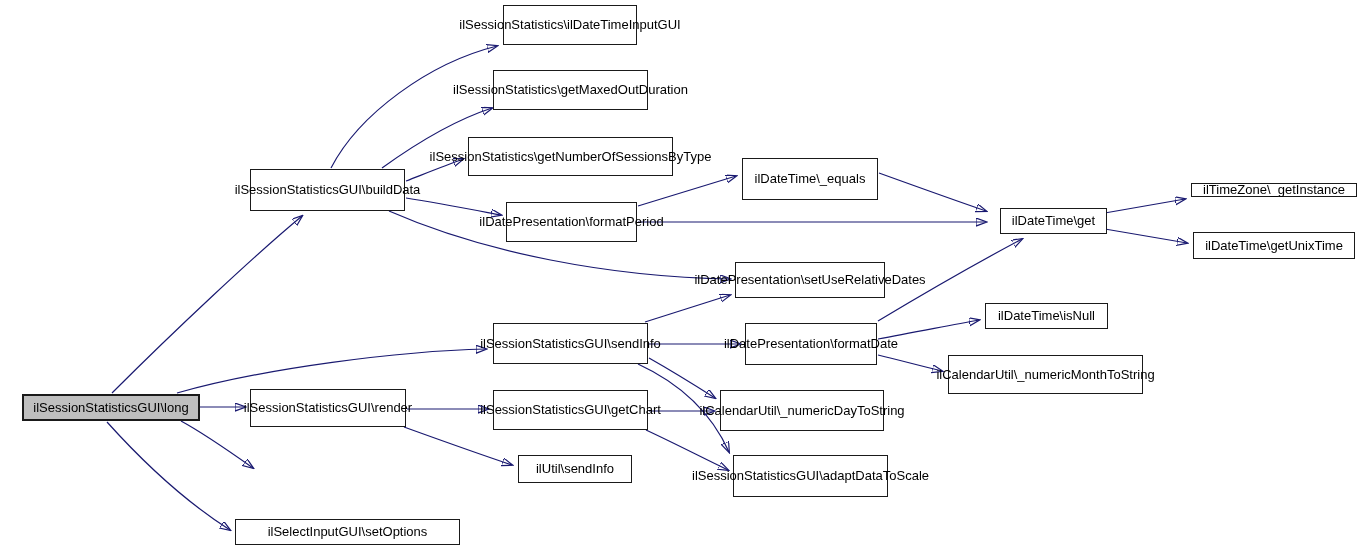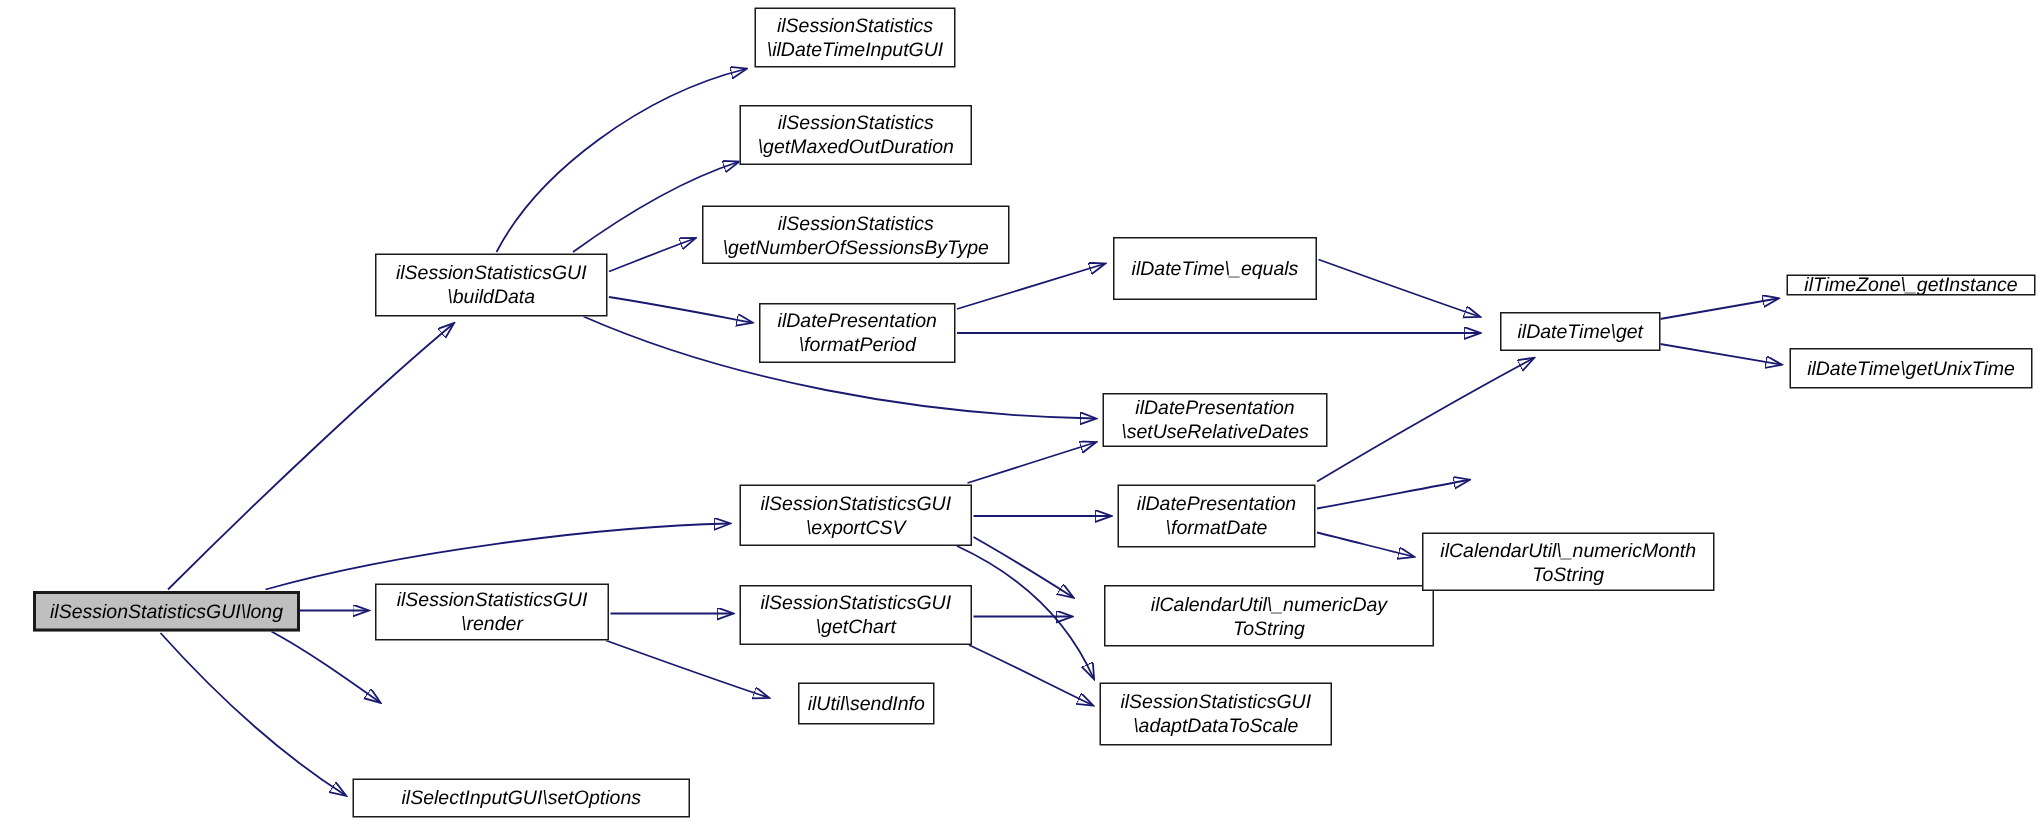--- a/index.html
+++ b/index.html
@@ -11,26 +11,25 @@
     overflow:hidden;
   }
   .edges{position:absolute;left:0;top:0;width:1361px;height:551px;}
   .edges path{fill:none;stroke:var(--edge,#191970);stroke-width:1.2px;}
   .node{
     position:absolute;
     box-sizing:border-box;
     background:var(--node-fill,#ffffff);
     border:1px solid var(--node-border,#1a1a1a);
     color:var(--text,#000000);
-    display:flex;flex-direction:column;
+    display:flex;flex-direction:row;
     align-items:center;justify-content:center;
     font-size:13px;line-height:16px;
     text-align:center;white-space:nowrap;
     cursor:pointer;
-    font-style:italic;
   }
   .node.highlight{
     background:var(--hl-fill,#bfbfbf);
     border-width:2px;
   }
   .ln{display:block;}
 </style>
 </head>
 <body>
 
@@ -104,60 +103,63 @@
     <span class="ln">\getNumberOfSessionsByType</span>
   </div>
 
   <div class="node" style="left:506px;top:202px;width:131px;height:40px">
     <span class="ln">ilDatePresentation</span>
     <span class="ln">\formatPeriod</span>
   </div>
 
   <div class="node" style="left:493px;top:323px;width:155px;height:41px">
     <span class="ln">ilSessionStatisticsGUI</span>
-    <span class="ln">\exportCSV</span>
+    <span class="ln">\sendInfo</span>
   </div>
 
   <div class="node" style="left:493px;top:390px;width:155px;height:40px">
     <span class="ln">ilSessionStatisticsGUI</span>
     <span class="ln">\getChart</span>
   </div>
 
-  <div class="node" style="left:532px;top:455px;width:91px;height:28px">
+  <div class="node" style="left:518px;top:455px;width:114px;height:28px">
     <span class="ln">ilUtil\sendInfo</span>
   </div>
 
   <div class="node" style="left:742px;top:158px;width:136px;height:42px">
     <span class="ln">ilDateTime\_equals</span>
   </div>
 
   <div class="node" style="left:735px;top:262px;width:150px;height:36px">
     <span class="ln">ilDatePresentation</span>
     <span class="ln">\setUseRelativeDates</span>
   </div>
 
   <div class="node" style="left:745px;top:323px;width:132px;height:42px">
     <span class="ln">ilDatePresentation</span>
     <span class="ln">\formatDate</span>
   </div>
 
-  <div class="node" style="left:736px;top:390px;width:220px;height:41px">
+  <div class="node" style="left:720px;top:390px;width:164px;height:41px">
     <span class="ln">ilCalendarUtil\_numericDay</span>
     <span class="ln">ToString</span>
   </div>
 
   <div class="node" style="left:733px;top:455px;width:155px;height:42px">
     <span class="ln">ilSessionStatisticsGUI</span>
     <span class="ln">\adaptDataToScale</span>
   </div>
 
   <div class="node" style="left:1000px;top:208px;width:107px;height:26px">
     <span class="ln">ilDateTime\get</span>
   </div>
 
+  <div class="node" style="left:985px;top:303px;width:123px;height:26px">
+    <span class="ln">ilDateTime\isNull</span>
+  </div>
 
   <div class="node" style="left:948px;top:355px;width:195px;height:39px">
     <span class="ln">ilCalendarUtil\_numericMonth</span>
     <span class="ln">ToString</span>
   </div>
 
   <div class="node" style="left:1191px;top:183px;width:166px;height:14px">
     <span class="ln">ilTimeZone\_getInstance</span>
   </div>
 

